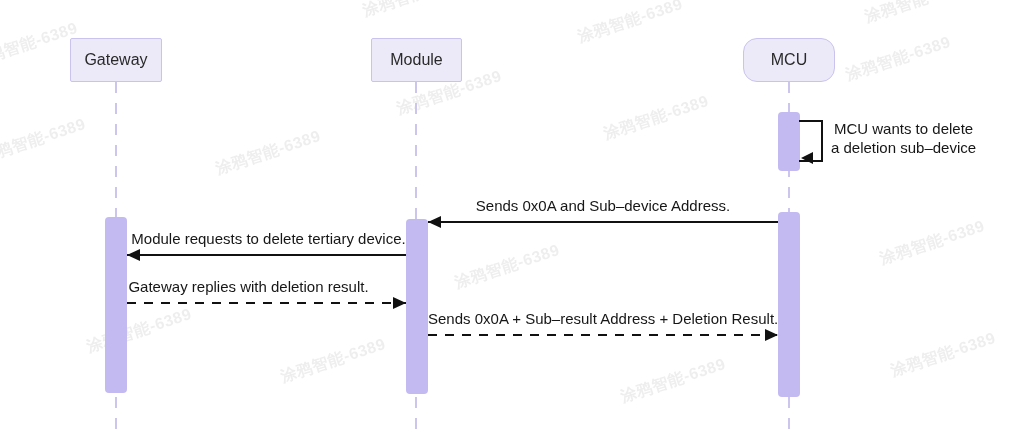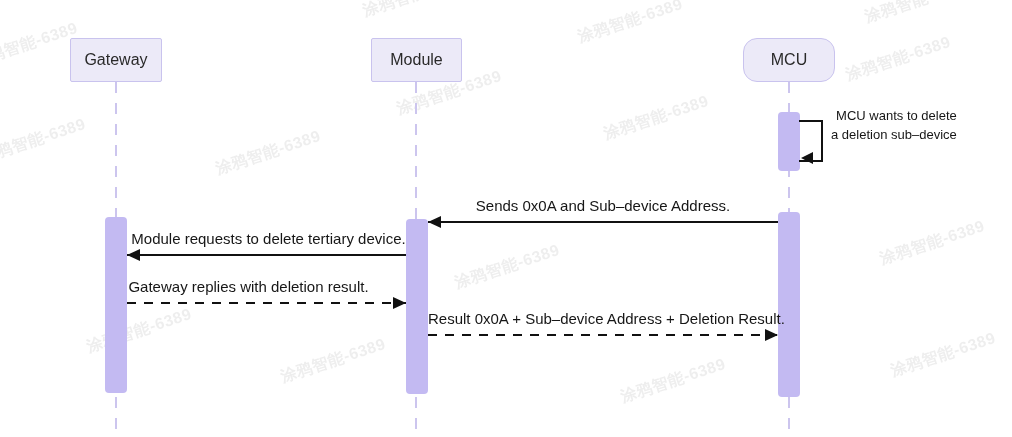--- a/index.html
+++ b/index.html
@@ -89,22 +89,22 @@
   
   .mlabel{
     position:absolute;font-size:15px;color:#161616;text-align:center;
     white-space:nowrap;z-index:4;line-height:19px;
   }
   .m2-label{left:428px;top:196px;width:350px;}
   .m3-label{left:127px;top:229px;width:283px;}
   .m4-label{left:127px;top:277px;width:243px;}
   .m5-label{left:428px;top:309px;width:350px;}
   .self-label{
-    position:absolute;left:831px;top:106px;z-index:4;
-    font-size:13px;line-height:19px;color:#161616;text-align:right;white-space:nowrap;
+    position:absolute;left:831px;top:119px;z-index:4;
+    font-size:15px;line-height:19px;color:#161616;text-align:center;white-space:nowrap;
   }
 </style>
 </head>
 <body>
 
 <div class="canvas">
 
   <div class="wm">
     <span>涂鸦智能-6389</span>
     <span>涂鸦智能-6389</span>
@@ -156,15 +156,15 @@
   <div class="mline m3-line"></div>
   <div class="head left m3-head"></div>
   <div class="mlabel m3-label">Module requests to delete tertiary device.</div>
 
   <div class="mline dashed m4-line"></div>
   <div class="head right m4-head"></div>
   <div class="mlabel m4-label">Gateway replies with deletion result.</div>
 
   <div class="mline dashed m5-line"></div>
   <div class="head right m5-head"></div>
-  <div class="mlabel m5-label">Result 0x0A + Sub–device Address + Deletion Result.</div>
+  <div class="mlabel m5-label">Sends 0x0A + Sub–result Address + Deletion Result.</div>
 
 </div>
 
 </body></html>

